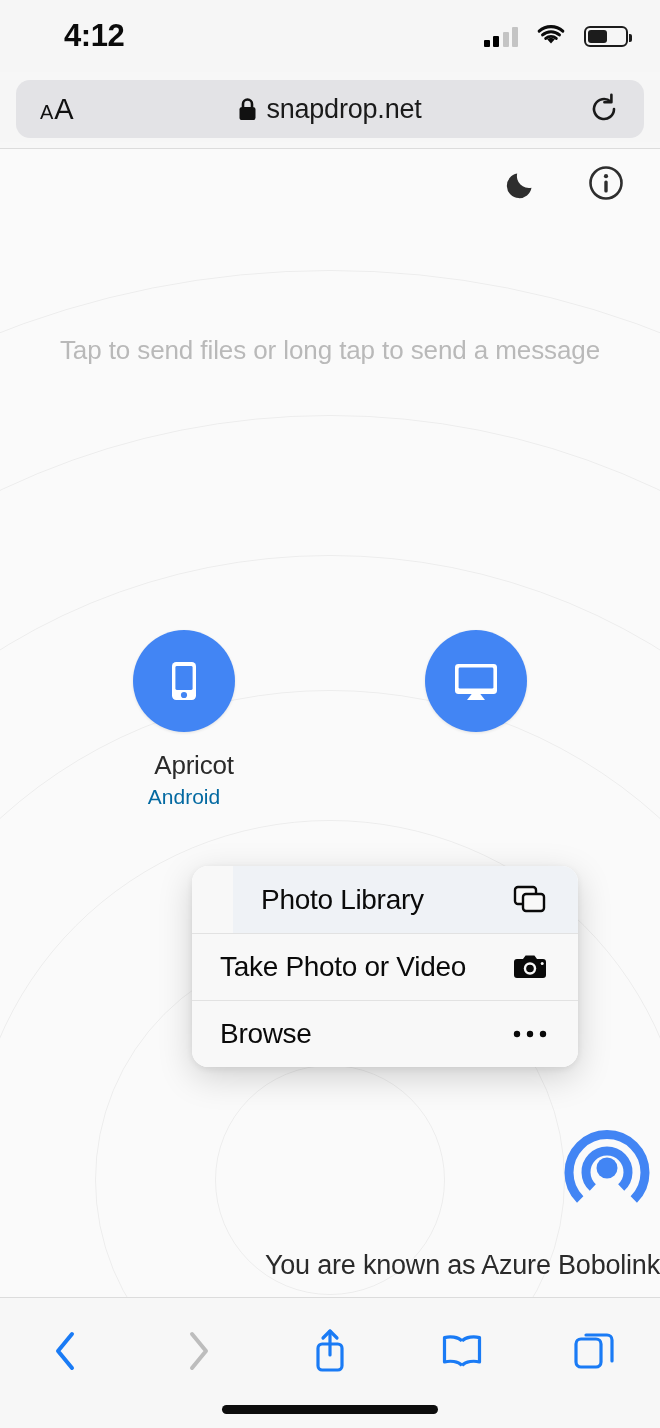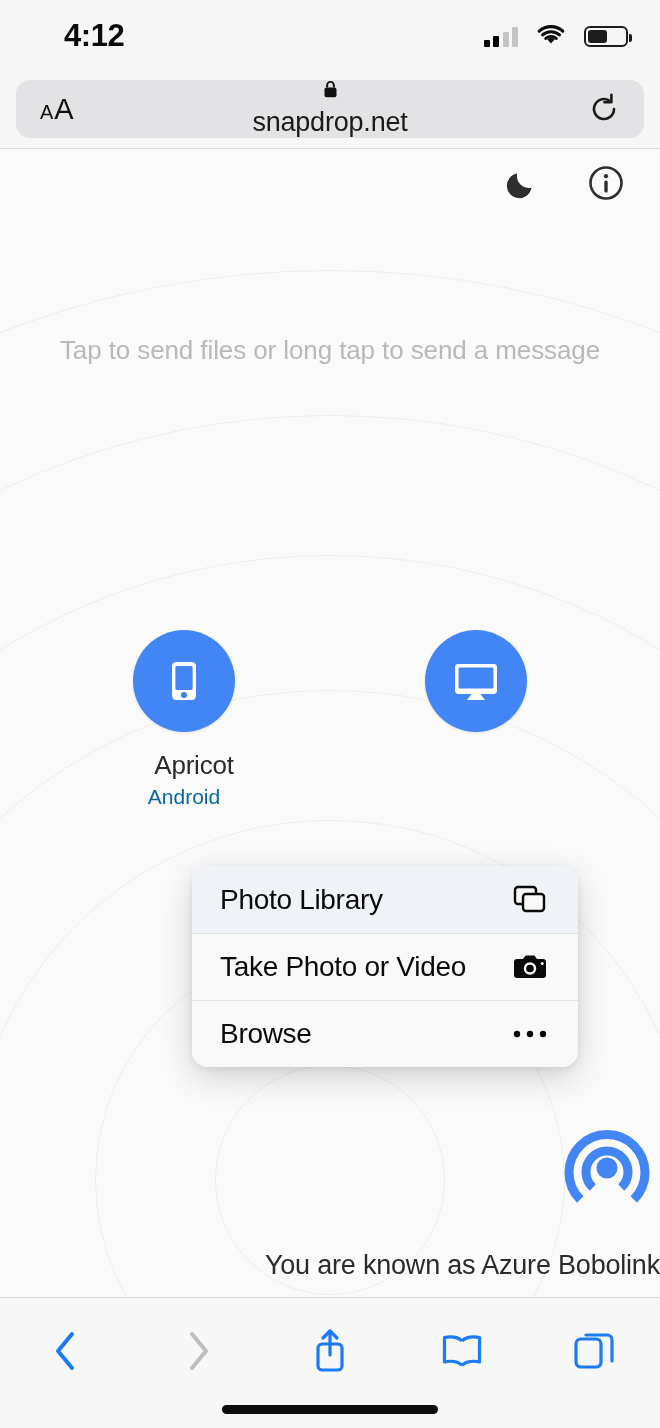--- a/index.html
+++ b/index.html
@@ -59,21 +59,20 @@
   #aa-button {
     font-size:0; color:#111; display:flex; align-items:baseline; gap:1px;
     white-space:nowrap;
   }
   #aa-button .small { font-size:20px; }
   #aa-button .big { font-size:29px; }
   #url-center {
     position:absolute; left:0; right:0; top:0; bottom:0;
     display:flex; align-items:center; justify-content:center; gap:9px;
     pointer-events:none;
-    flex-direction:column;
   }
   #lock-icon { display:block; }
   #url-text {
     font-size:27px; color:#1a1a1a; letter-spacing:-0.2px;
   }
   #reload-button {
     margin-left:auto; display:flex; align-items:center; z-index:2;
   }
   #safari-sep {
     position:absolute; top:148px; left:0; width:660px; height:1px;
@@ -153,21 +152,21 @@
     box-shadow:0 10px 34px rgba(0,0,0,0.17), 0 2px 8px rgba(0,0,0,0.08);
     overflow:hidden; z-index:30;
     backdrop-filter:blur(22px);
   }
   .menu-item {
     height:67px; display:flex; align-items:center;
     padding:0 28px; cursor:pointer;
     position:relative;
   }
   .menu-item + .menu-item { border-top:1px solid rgba(0,0,0,0.09); }
-  .menu-item:nth-child(1){ background:rgba(236,240,245,0.75); }
+  .menu-item:nth-child(1){ background:rgba(236,240,245,0.75);margin-left:41px; }
   .menu-label {
     flex:1; font-size:28px; color:#0a0a0a; letter-spacing:-0.3px;
   }
   .menu-icon { display:flex; align-items:center; justify-content:center; width:40px; }
 
   
   #toolbar {
     position:absolute; bottom:0; left:0; width:660px; height:131px;
     background:#f7f7f7; border-top:1px solid #dcdcdc;
     display:flex; align-items:flex-start; justify-content:space-around;

